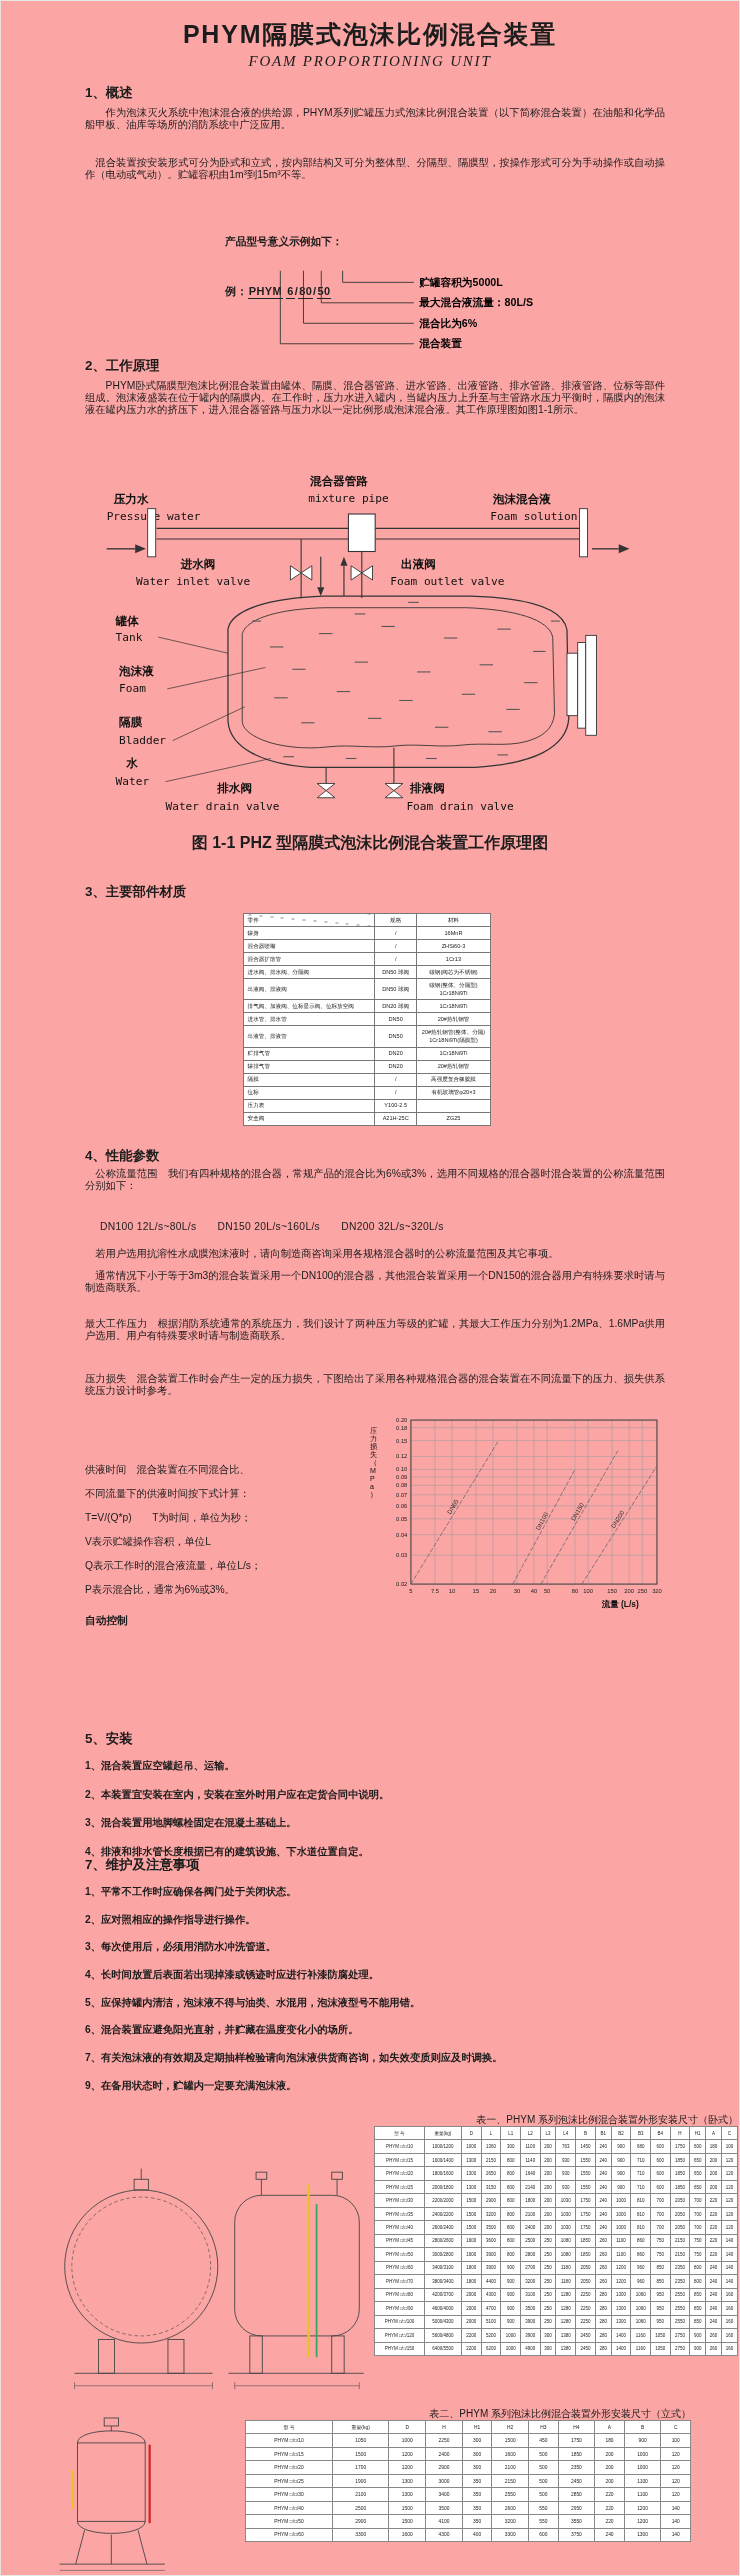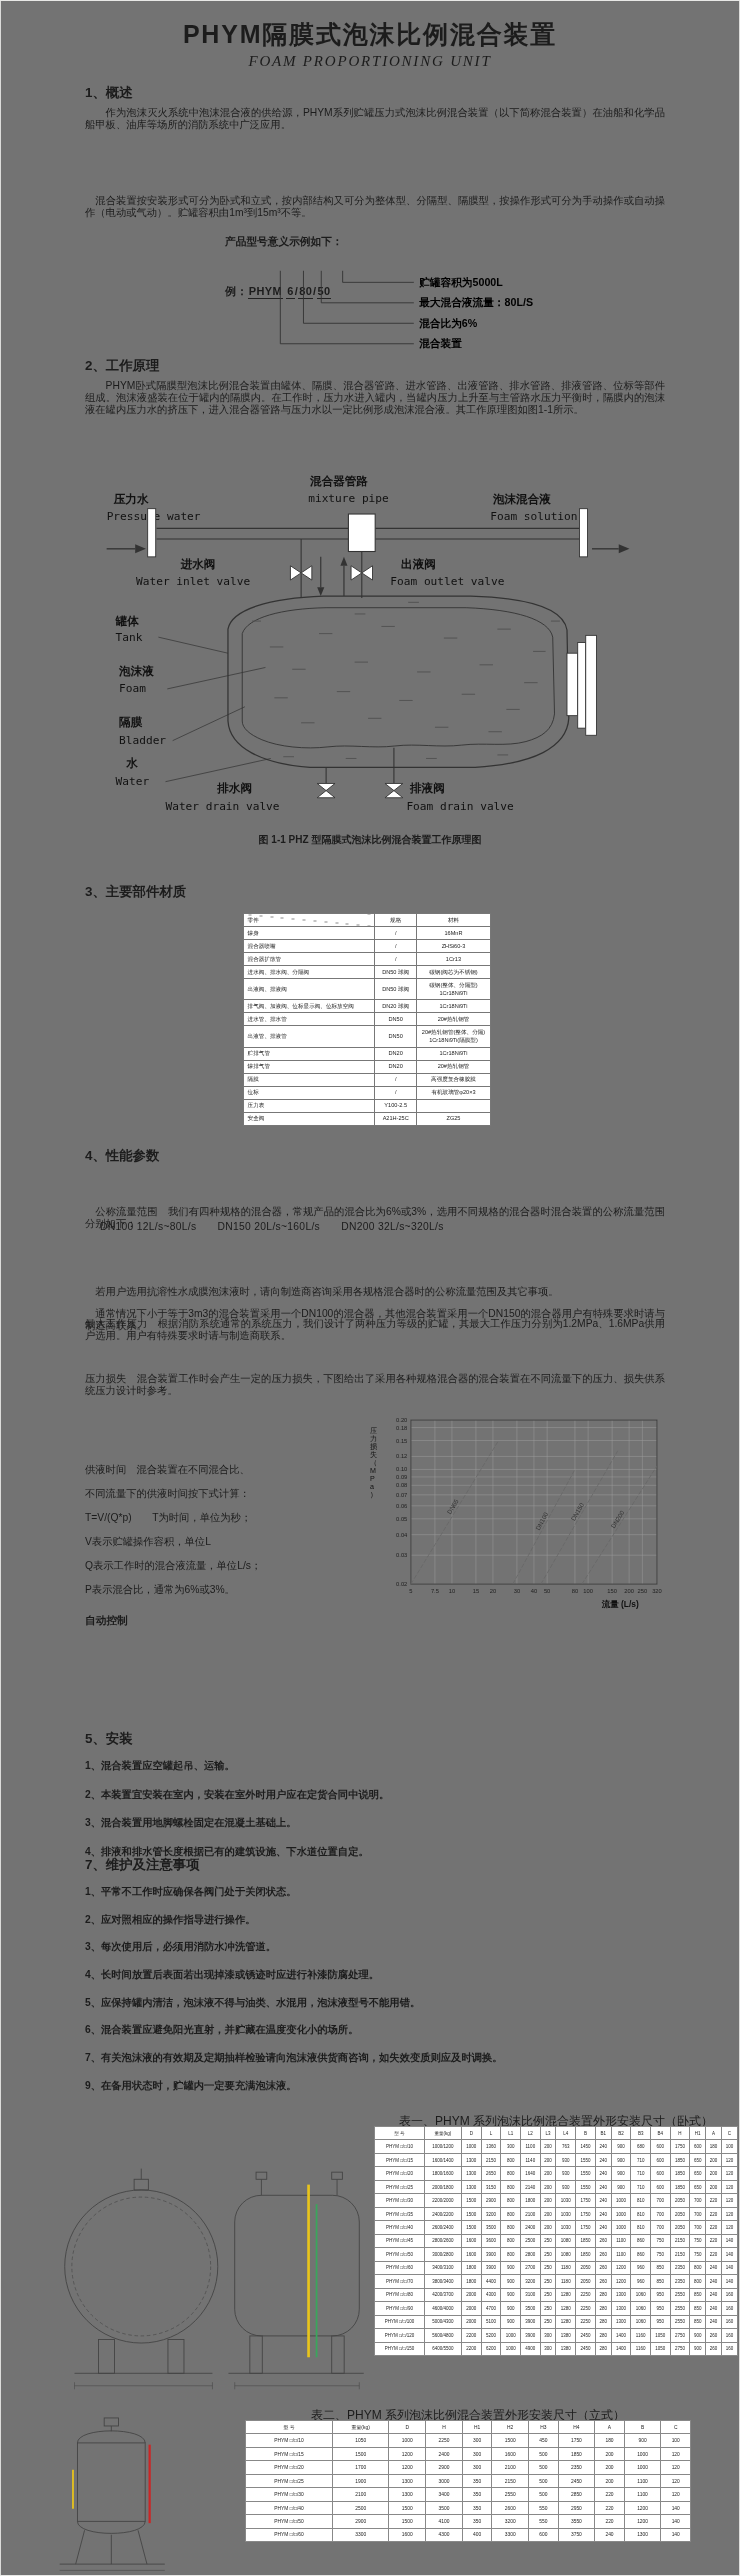--- a/index.html
+++ b/index.html
@@ -1,51 +1,51 @@
 <!DOCTYPE html>
 <html style="font-size:14.3px"><head>
 <meta charset="utf-8">
 <style>
   html,body{margin:0;padding:0;background:#f4f4f2;}
-  #page{position:relative;width:740px;height:2576px;background:#737373;margin:0 auto;
+  #page{position:relative;width:740px;height:2576px;background:#fca5a5;margin:0 auto;
         font-family:"Liberation Sans",sans-serif;color:#1c1c1c;overflow:hidden;
         box-shadow:inset 0 0 0 0.9px #e8e8e6;}
   .abs{position:absolute;}
   .doc-title{top:18px;left:0;width:740px;text-align:center;font-size:25px;font-weight:bold;letter-spacing:1.8px;}
   .doc-sub{top:53px;left:0;width:740px;text-align:center;font-size:15px;letter-spacing:1.8px;
            font-family:"Liberation Serif",serif;font-style:italic;}
   .sec-h{left:85px;font-size:13.4px;font-weight:bold;}
   .para{left:85px;width:580px;font-size:10.3px;line-height:12px;text-align:justify;}
   .ind2{text-indent:2em;}
-  .ind1{text-indent:1em;margin-top:38px;}
+  .ind1{text-indent:1em;}
   .model-intro{left:225px;font-size:10.7px;font-weight:bold;}
   .model-ex{left:225px;font-size:11px;font-weight:bold;letter-spacing:0.4px;margin-top:31px;}
   .model-ex .u{border-bottom:1.1px solid #222;padding:0 0.9px 0.9px 0.9px;}
   table{border-collapse:collapse;background:#fff;}
   .mat-table{left:243px;top:913px;width:248px;font-size:5.6px;}
   .mat-table th,.mat-table td{border:0.5px solid #777;padding:1.8px 1.8px;text-align:center;line-height:1.5;}
   .mat-table th{font-weight:normal;}
   .mat-table td:first-child{text-align:left;width:125px;padding-left:3.6px;}
   .mat-table td:nth-child(2){width:37px;}
   .mat-table th:first-child{text-align:left;padding-left:3.6px;
      background:linear-gradient(to top right,transparent 49.4%,#888 49.4%,#888 50.6%,transparent 50.6%);}
   .supply{left:85px;top:1462px;width:281px;font-size:10.3px;}
   .supply .doc-li{margin:0 0 9px 0;line-height:15px;}
   .list{font-size:10.3px;}
   .list .doc-li{line-height:17px;margin-bottom:11.6px;font-weight:bold;}
   .list6 .doc-li{margin-bottom:10.7px;}
-  .small-cap{font-size:12px;text-align:center;}
+  .small-cap{font-size:10px;text-align:right;}
   .dim-table{font-size:4.5px;}
   .dim-table th,.dim-table td{border:0.4px solid #888;padding:2.7px 0.9px;text-align:center;line-height:7.1px;}
   .dim-table th{font-weight:normal;}
   .dim-table td:first-child{white-space:nowrap;}
   .t2{font-size:4.9px;}
   .fig-cn{font-size:13px;font-weight:bold;fill:#111;}
   .fig-en{font-size:12.5px;font-family:"DejaVu Sans Mono",monospace;fill:#111;}
-  .fig-caption{top:833px;left:0;width:740px;text-align:center;font-size:10px;font-weight:bold;}
+  .fig-caption{top:833px;left:0;width:740px;text-align:center;font-size:16px;font-weight:bold;}
   .auto-h{left:85px;top:1614px;font-size:10.7px;font-weight:bold;}
   svg .ln{stroke:#333;fill:none;}
 </style>
 </head>
 <body>
 
 <div id="page">
 
   <div class="abs doc-title">PHYM隔膜式泡沫比例混合装置</div>
   <div class="abs doc-sub">FOAM PROPORTIONING UNIT</div>

